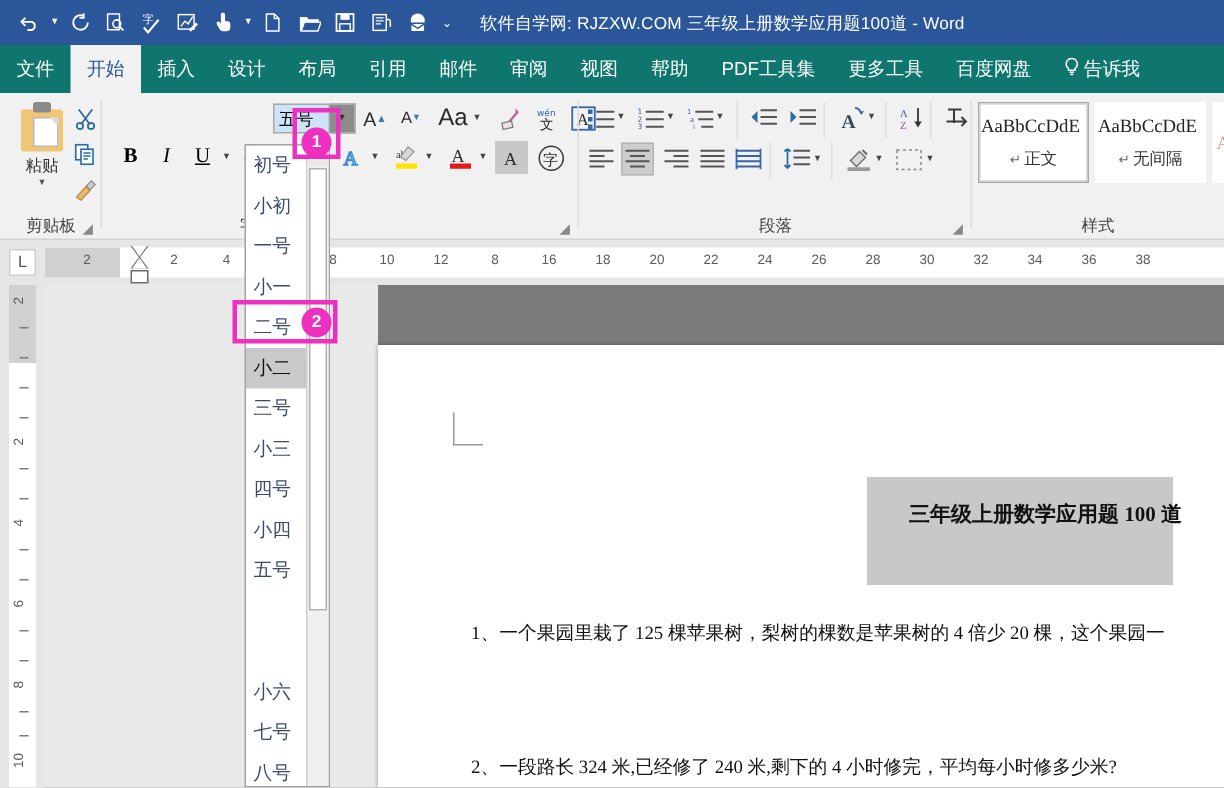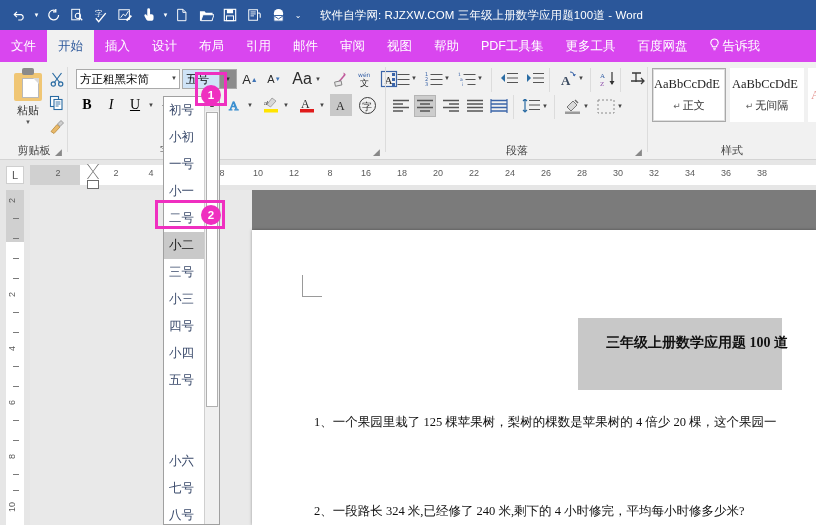--- a/index.html
+++ b/index.html
@@ -26,21 +26,21 @@
   .qat-caret { width: 9px; height: 24px; display: flex; align-items: center; justify-content: center;
     font-size: 6px; color: #ffffff; }
   .title-text {
     margin-left: 14px; font-size: 11.5px; color: #ffffff; white-space: nowrap;
     letter-spacing: .1px;
   }
 
   
   .tabbar {
     position: absolute; left: 0; top: 30px; width: 816px; height: 32px;
-    background: #d946ef; display: flex; align-items: stretch;
+    background: #0f766e; display: flex; align-items: stretch;
   }
   .tab {
     display: flex; align-items: center; padding: 0 11px;
     font-size: 12.5px; color: #ffffff; white-space: nowrap;
   }
   .tab.active { background: #f1f1f1; color: #2b579a; }
   .tellme { display: flex; align-items: center; gap: 3px; padding-left: 10px; color:#fff; font-size: 12.5px; white-space: nowrap;}
   .bulb { font-size: 12px; }
 
   
@@ -356,24 +356,20 @@
             <path d="M2 12.5 L8 5.5 L11 8 L5 14.5 Z" fill="#e8b96a" stroke="#b9893a" stroke-width=".8"></path>
             <path d="M8.5 5 L12 1.5 L14.5 4 L11 7.5 Z" fill="#cfcfcf" stroke="#8a8a8a" stroke-width=".8"></path>
           </svg>
       </div>
       <div class="grp-label">剪贴板</div>
       <div class="dlg-launch">◢</div>
       <div class="grp-sep" style="right:0;"></div>
     </div>
 
     <div class="grp" id="grp-font">
-      <div class="fontname-box">
-        <span class="cv">方正粗黑宋简</span>
-        <span class="fn-caret">▼</span>
-      </div>
       <div class="fontsize-box">
         <span>五号</span>
       </div>
       <div class="fontsize-caret-btn">
         <span>▼</span>
       </div>
 
       <div class="ft-btn grow" style="left:172px; top:7px; width:20px; height:20px;">
         <span>A</span>
           <sup style="font-size:7px;color:#3f74b5;">▲</sup>

